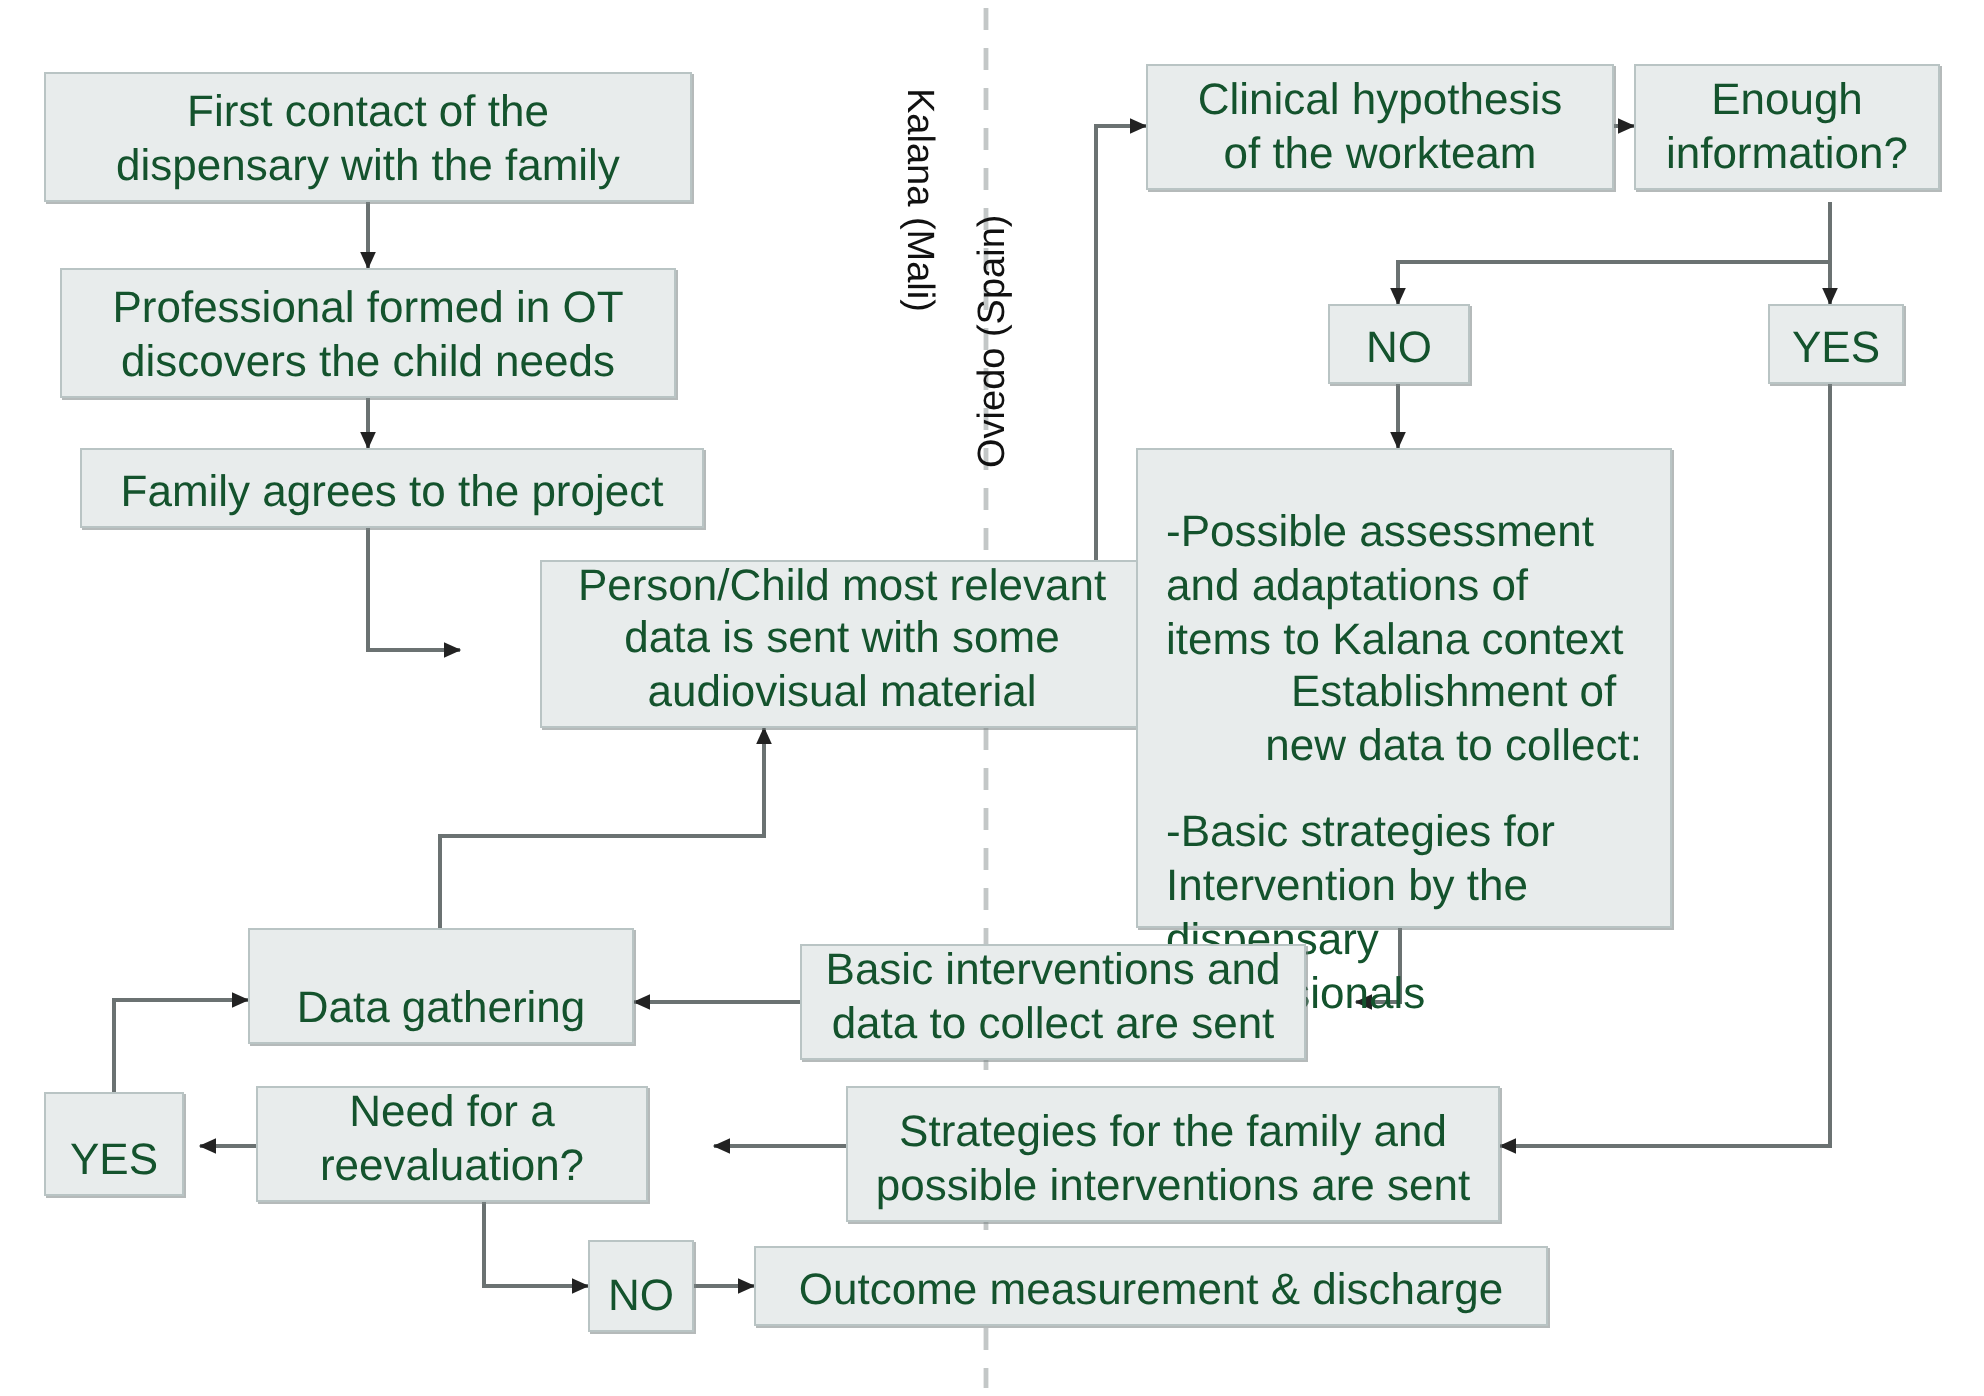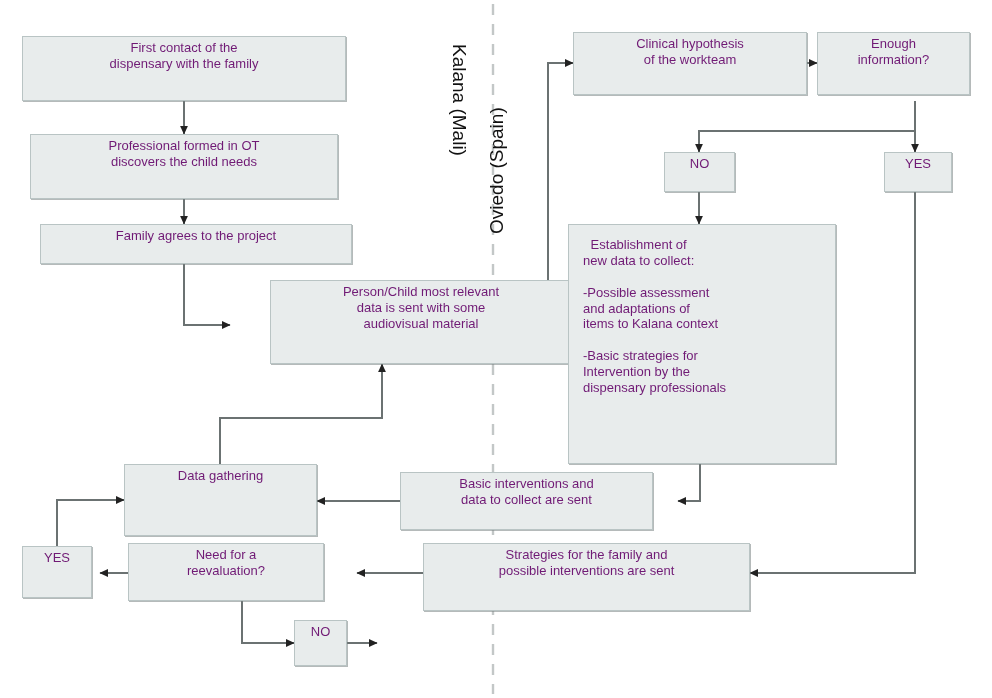--- a/index.html
+++ b/index.html
@@ -2,22 +2,22 @@
 <html><head>
 <meta charset="utf-8">
 <title>Flowchart</title>
 <style>
   html,body{margin:0;padding:0;background:#ffffff;}
   body{font-family:"Liberation Sans",sans-serif;}
   #stage{position:relative;width:992px;height:698px;background:#fff;overflow:hidden;}
   #wires{position:absolute;left:0;top:0;width:992px;height:698px;pointer-events:none;}
   .node{position:absolute;box-sizing:border-box;background:#e8ecec;border:1px solid #b9c4c4;
         box-shadow:1px 1px 0 rgba(120,130,130,.55);
-        display:flex;align-items:flex-start;justify-content:center;text-align:center;
-        color:#701a75;font-size:13px;line-height:1.22;padding:3px 6px;}
+        display:flex;align-items:flex-end;justify-content:center;text-align:center;
+        color:#14532d;font-size:22px;line-height:1.22;padding:3px 6px;}
   .node .txt{white-space:pre-line;display:block;}
   .vlabel{position:absolute;color:#111;font-size:19px;white-space:nowrap;}
   .vlabel.cw{transform-origin:left top;transform:rotate(90deg);}
   .vlabel.ccw{transform-origin:left bottom;transform:rotate(-90deg);}
   .est .txt{text-align:left;}
   .est .hdr{display:block;text-align:center;}
 </style>
 </head>
 <body>
 
@@ -91,36 +91,36 @@
 
   <div class="node" style="left:664px;top:152px;width:71px;height:40px;">
     <span class="txt">NO</span>
   </div>
 
   <div class="node" style="left:884px;top:152px;width:68px;height:40px;">
     <span class="txt">YES</span>
   </div>
 
   <div class="node est" style="left:568px;top:224px;width:268px;height:240px;flex-direction:column;justify-content:flex-start;padding:12px 14px;">
-    <span class="txt hdr">Establishment of
-new data to collect:</span>
     <span class="txt" style="margin-top:16px;align-self:flex-start;">-Possible assessment
 and adaptations of
 items to Kalana context</span>
+    <span class="txt hdr">Establishment of
+new data to collect:</span>
     <span class="txt" style="margin-top:16px;align-self:flex-start;">-Basic strategies for
 Intervention by the
 dispensary professionals</span>
   </div>
 
   <div class="node" style="left:400px;top:472px;width:253px;height:58px;">
     <span class="txt">Basic interventions and
 data to collect are sent</span>
   </div>
 
-  <div class="node" style="left:124px;top:464px;width:193px;height:72px;">
+  <div class="node" style="left:124px;top:464px;width:193px;height:58px;">
     <span class="txt">Data gathering</span>
   </div>
 
   <div class="node" style="left:423px;top:543px;width:327px;height:68px;">
     <span class="txt">Strategies for the family and
 possible interventions are sent</span>
   </div>
 
   <div class="node" style="left:128px;top:543px;width:196px;height:58px;">
     <span class="txt">Need for a
@@ -128,14 +128,17 @@
   </div>
 
   <div class="node" style="left:22px;top:546px;width:70px;height:52px;">
     <span class="txt">YES</span>
   </div>
 
   <div class="node" style="left:294px;top:620px;width:53px;height:46px;">
     <span class="txt">NO</span>
   </div>
 
+  <div class="node" style="left:377px;top:623px;width:397px;height:40px;">
+    <span class="txt">Outcome measurement &amp; discharge</span>
+  </div>
 
 </div>
 
 </body></html>

